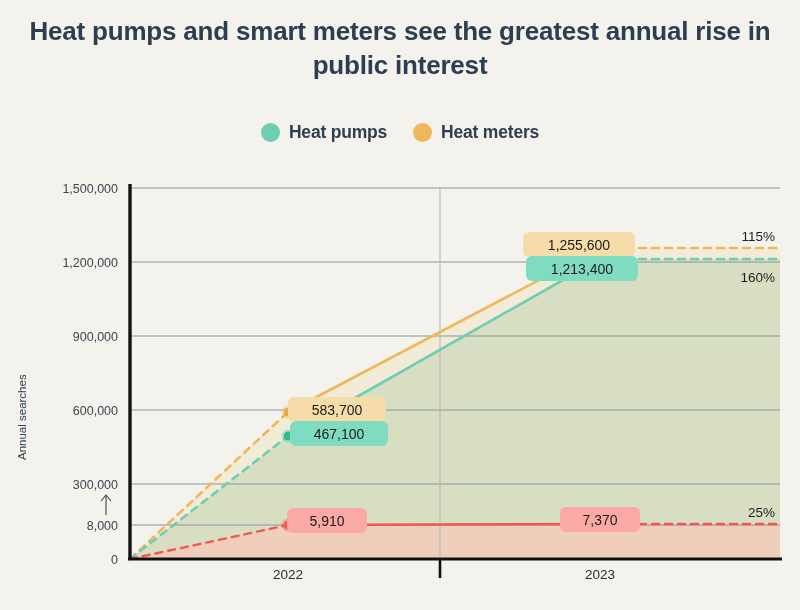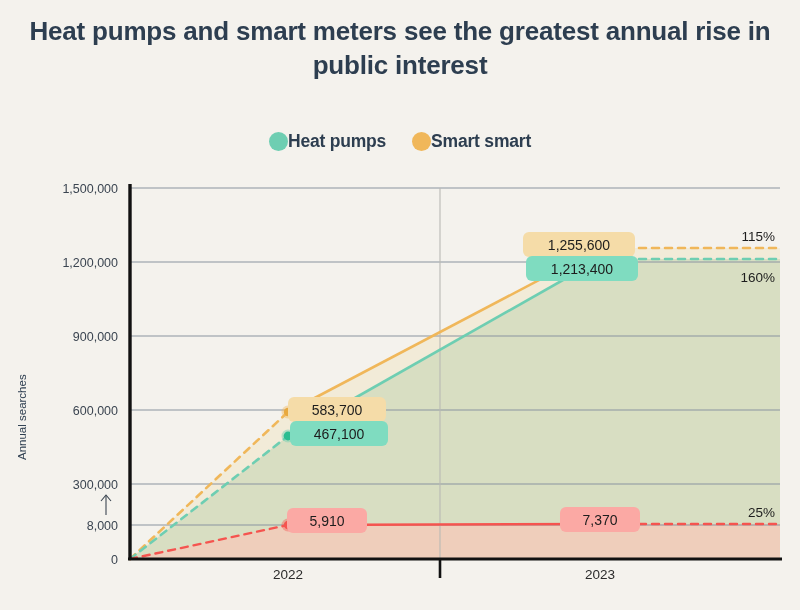--- a/index.html
+++ b/index.html
@@ -23,21 +23,21 @@
     box-sizing:border-box;
   }
   .legend{
     position:absolute;
     left:0;right:0;top:122px;
     display:flex;
     justify-content:center;
     align-items:center;
     gap:26px;
   }
-  .legend-item{display:flex;align-items:center;margin-top:9px;}
+  .legend-item{display:flex;align-items:center;gap:9px;}
   .legend-dot{
     width:19px;height:19px;border-radius:50%;
     display:block;flex:none;
   }
   .legend-label{
     color:#2d3e50;
     font-size:17.5px;
     font-weight:bold;
     letter-spacing:-0.2px;
     white-space:nowrap;
@@ -86,21 +86,21 @@
 
 <div class="title">Heat pumps and smart meters see the greatest annual rise in public interest</div>
 
 <div class="legend">
   <div class="legend-item">
     <span class="legend-dot" style="background:#6eceb2"></span>
     <span class="legend-label">Heat pumps</span>
   </div>
   <div class="legend-item">
     <span class="legend-dot" style="background:#f0b75a"></span>
-    <span class="legend-label">Smart smart</span>
+    <span class="legend-label">Heat meters</span>
   </div>
 </div>
 
 <div class="chart-wrap">
 <svg width="800" height="440" viewBox="0 0 800 440">
 
   <g>
     <path d="M130,389 L288,242 L600,78 L780,78 L780,389 Z" fill="#f2ebd8"></path>
   </g>
 

